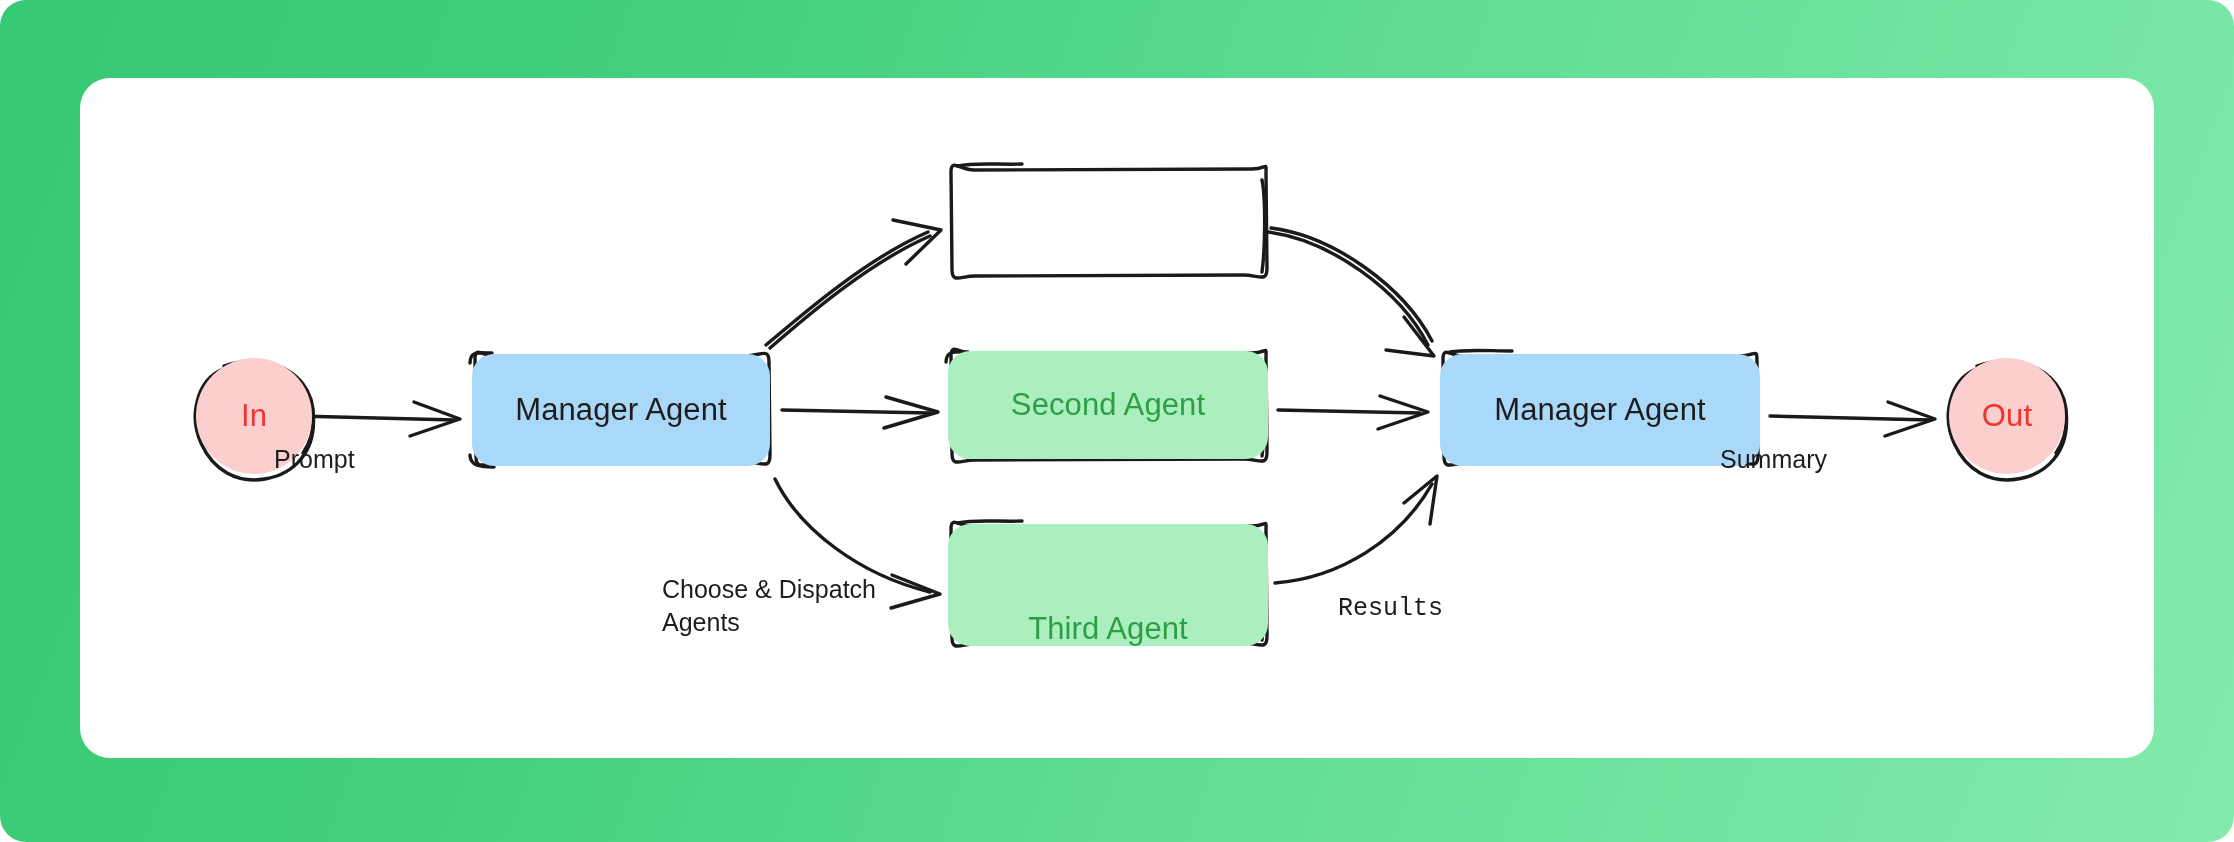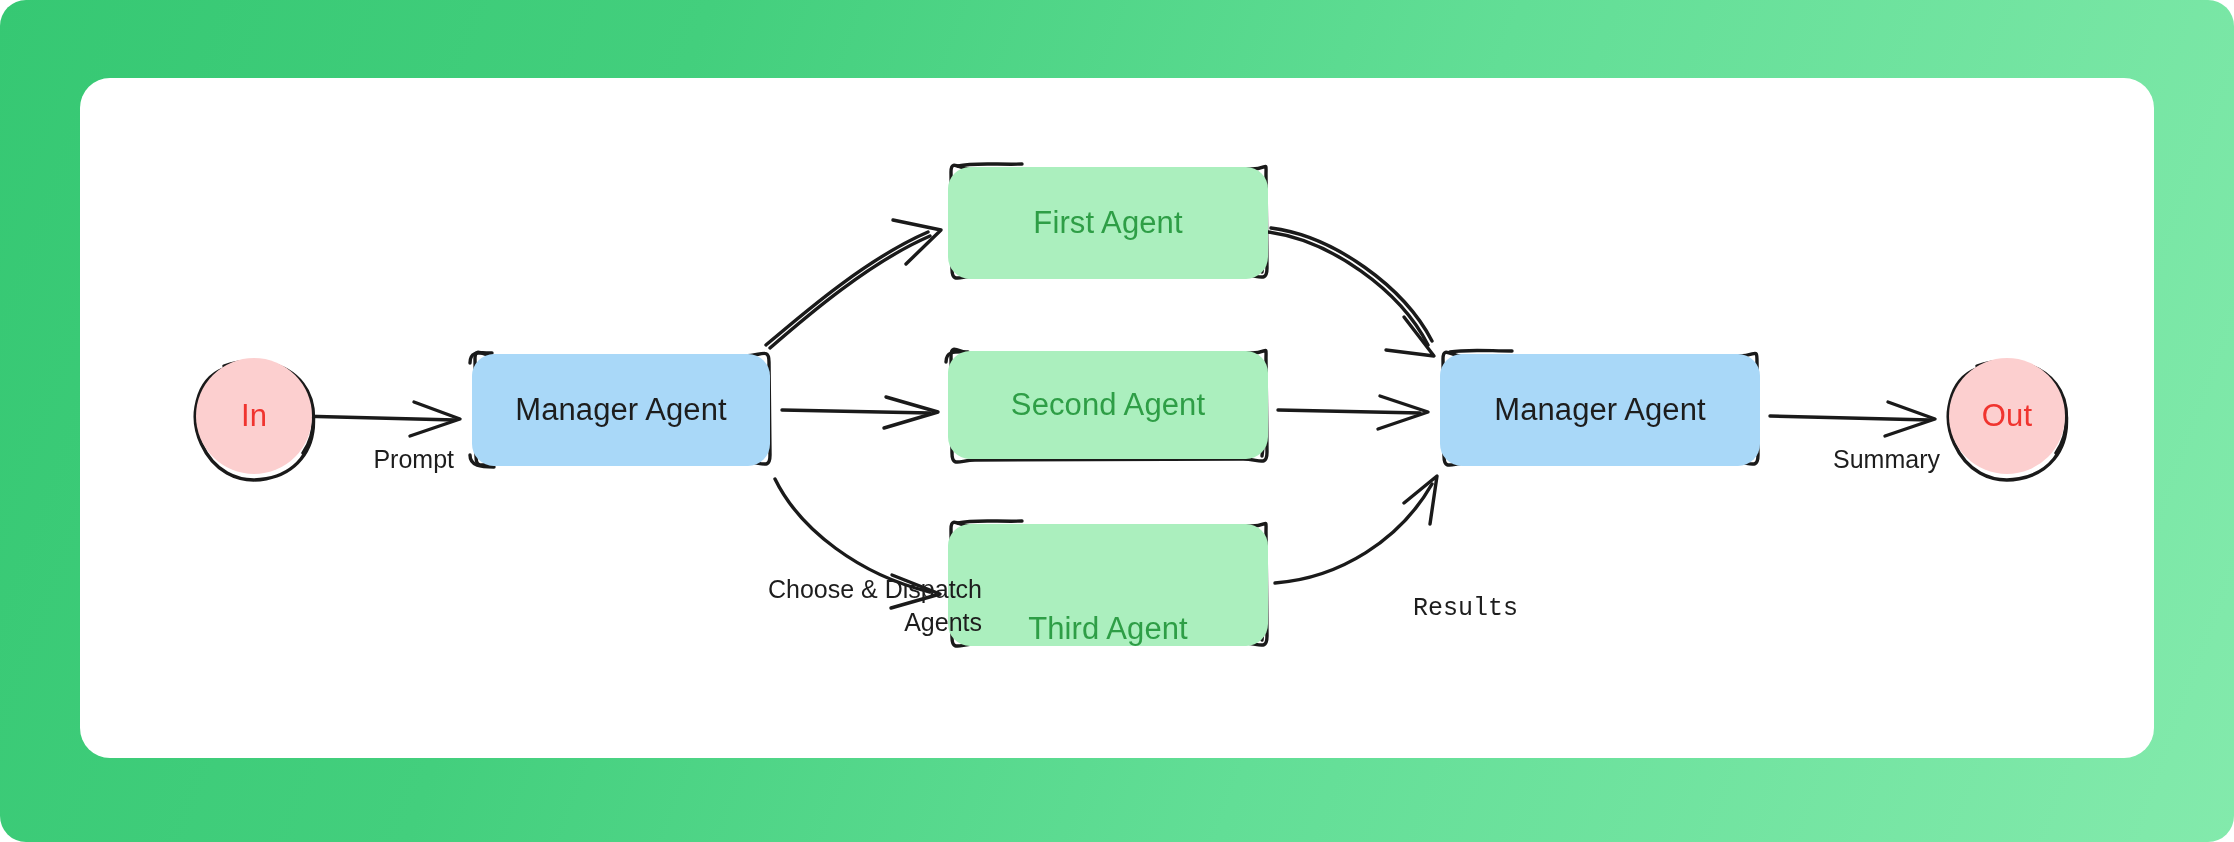--- a/index.html
+++ b/index.html
@@ -77,21 +77,21 @@
   .label-dark  { color: #1d1d1d; }
   .label-green { color: #2e9e46; }
   .label-red   { color: #f0342f; }
 
   
   .edge-caption {
     position: absolute;
     font-size: 25px;
     line-height: 1.32;
     color: #1d1d1d;
-    text-align: right;
+    text-align: left;
     white-space: pre-line;
     pointer-events: none;
   }
 </style>
 </head>
 <body>
 
 <div id="backdrop">
 
   <div id="canvas-card"></div>
@@ -185,23 +185,20 @@
   </svg>
 
   <div class="node node-circle" style="left:196px; top:358px; width:116px; height:116px;">
     <span class="node-label label-red">In</span>
   </div>
 
   <div class="node node-box manager" style="left:472px; top:354px; width:298px; height:112px;">
     <span class="node-label label-dark">Manager Agent</span>
   </div>
 
-  <div class="node node-box agent" style="left:948px; top:167px; width:320px; height:112px;">
-    <span class="node-label label-green">First Agent</span>
-  </div>
 
   <div class="node node-box agent" style="left:948px; top:351px; width:320px; height:108px;">
     <span class="node-label label-green">Second Agent</span>
   </div>
 
   <div class="node node-box agent" style="left:948px; top:524px; width:320px; height:122px;align-items:flex-end;">
     <span class="node-label label-green">Third Agent</span>
   </div>
 
   <div class="node node-box manager" style="left:1440px; top:354px; width:320px; height:112px;">

